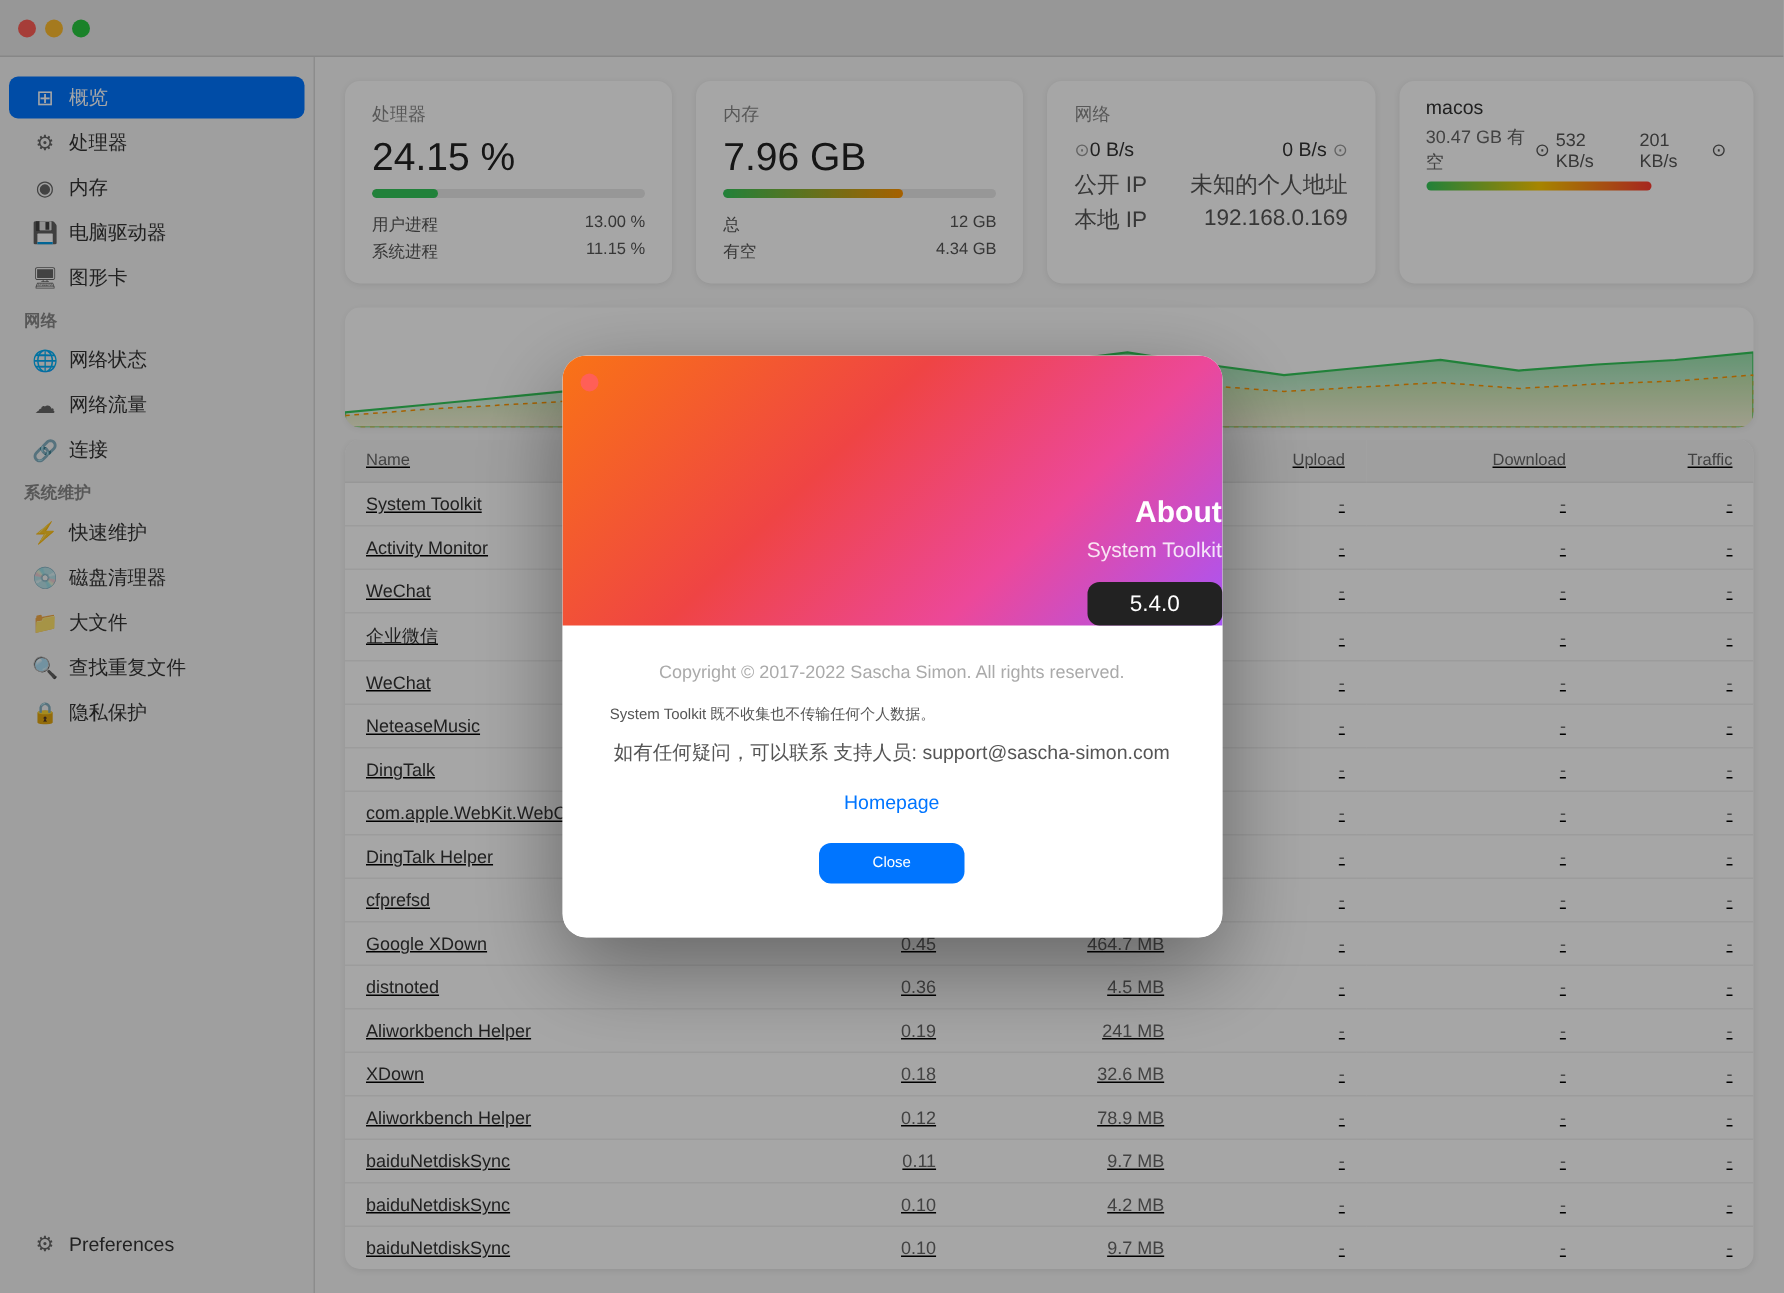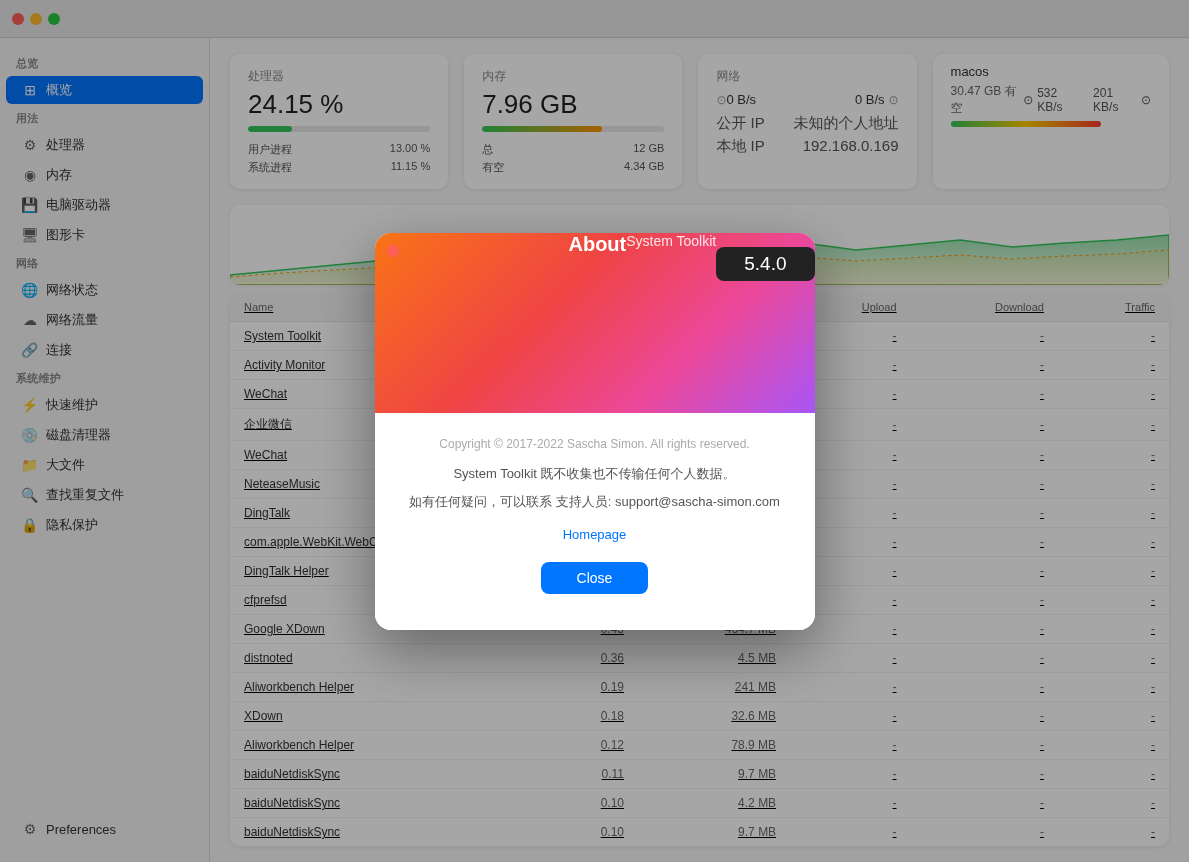--- a/index.html
+++ b/index.html
@@ -269,24 +269,23 @@
       width: 440px;
       border-radius: 16px;
       overflow: hidden;
       box-shadow: 0 20px 60px rgba(0,0,0,0.4);
       background: white;
     }
     .modal-header {
       height: 180px;
       background: linear-gradient(135deg, #f97316 0%, #ef4444 40%, #ec4899 70%, #a855f7 100%);
       display: flex;
-      flex-direction: row;
-      align-items: flex-start;
+      flex-direction: column;
+      align-items: flex-end;
       justify-content: flex-end;
-      padding-bottom: 20px;
       position: relative;
     }
     .modal-traffic-lights {
       position: absolute;
       top: 12px;
       left: 12px;
       display: flex;
       gap: 6px;
     }
     .modal-tl {
@@ -301,40 +300,40 @@
       color: white;
       margin-bottom: 4px;
     }
     .modal-subtitle {
       font-size: 14px;
       color: rgba(255,255,255,0.85);
     }
     .modal-version-badge {
       background: #222;
       color: white;
-      font-size: 19px;
+      font-size: 15px;
       font-weight: 500;
       padding: 6px 28px;
       border-radius: 8px;
       margin-top: 14px;
     }
     .modal-body {
       padding: 24px 32px 36px;
       background: white;
     }
     .modal-copyright {
       font-size: 12px;
       color: #aaa;
       text-align: center;
       margin-bottom: 14px;
     }
     .modal-privacy {
-      font-size: 13px;
+      font-size: 10px;
       color: #555;
-      text-align: center;
+      text-align: left;
       margin-bottom: 10px;
     }
     .modal-contact {
       font-size: 13px;
       color: #555;
       text-align: center;
       margin-bottom: 16px;
     }
     .modal-homepage {
       font-size: 13px;
@@ -346,21 +345,21 @@
     .modal-close-btn {
       display: flex;
       justify-content: center;
     }
     .close-button {
       background: #0075ff;
       color: white;
       border: none;
       border-radius: 8px;
       padding: 8px 36px;
-      font-size: 14px;
+      font-size: 10px;
       font-weight: 500;
       cursor: pointer;
     }
 
     
     .table-area::-webkit-scrollbar { width: 6px; }
     .table-area::-webkit-scrollbar-track { background: transparent; }
     .table-area::-webkit-scrollbar-thumb { background: #ccc; border-radius: 3px; }
   </style>
 </head>
@@ -370,27 +369,25 @@
   <div class="traffic-lights">
     <div class="traffic-light tl-close"></div>
     <div class="traffic-light tl-min"></div>
     <div class="traffic-light tl-max"></div>
   </div>
 </div>
 
 <div class="app-body">
 
   <div class="sidebar">
-    <div class="sidebar-section-label">总览</div>
     <div class="sidebar-item active">
       <span class="sidebar-icon">⊞</span>
       <span>概览</span>
     </div>
 
-    <div class="sidebar-section-label">用法</div>
     <div class="sidebar-item">
       <span class="sidebar-icon">⚙</span>
       <span>处理器</span>
     </div>
     <div class="sidebar-item">
       <span class="sidebar-icon">◉</span>
       <span>内存</span>
     </div>
     <div class="sidebar-item">
       <span class="sidebar-icon">💾</span>

